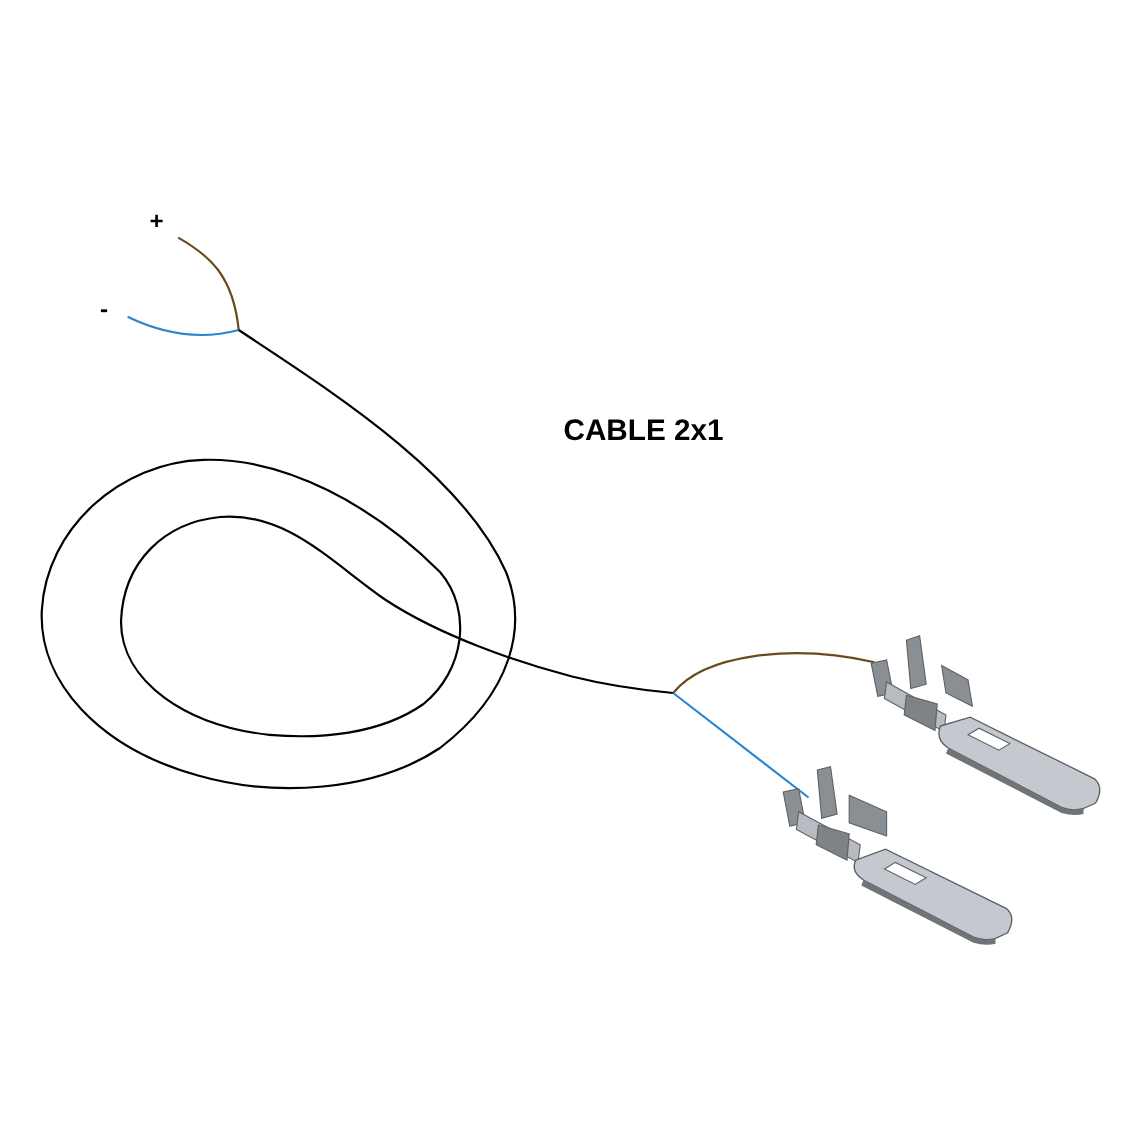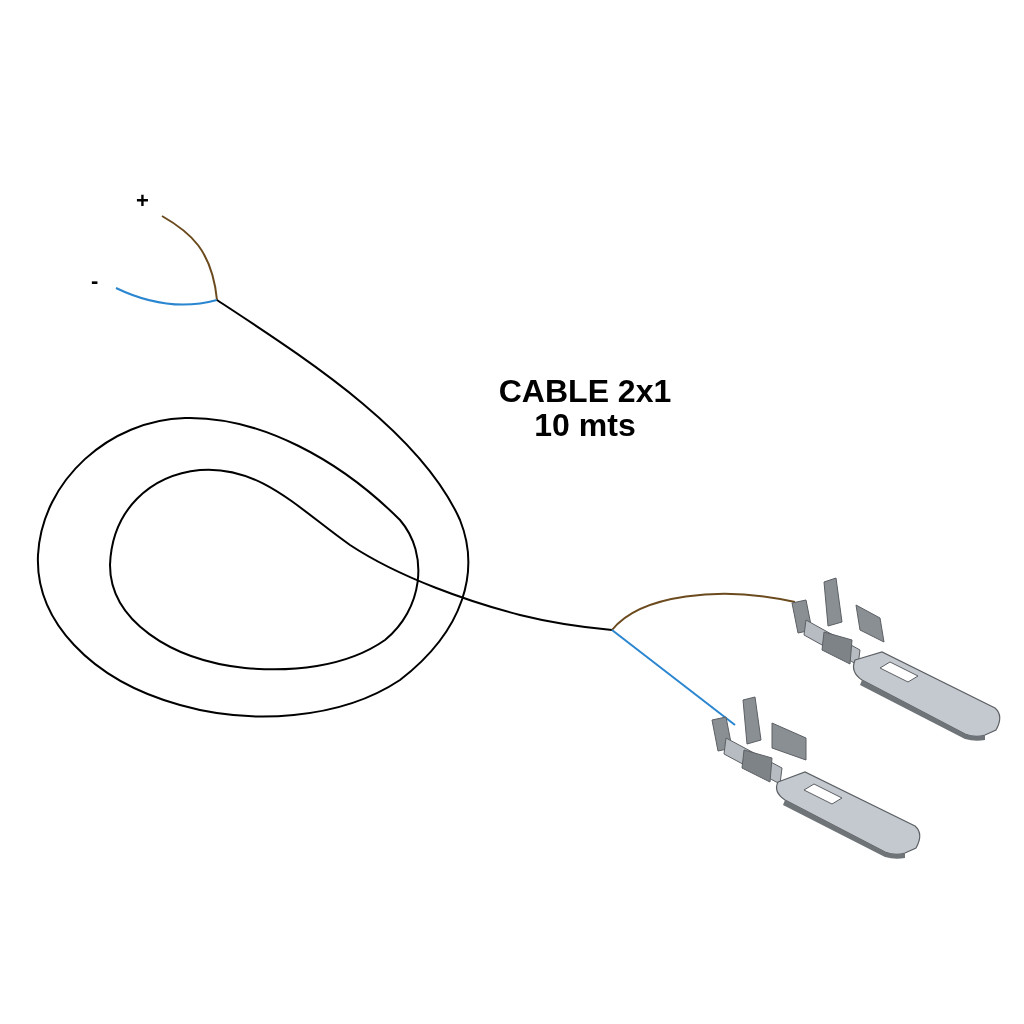--- a/index.html
+++ b/index.html
@@ -1,21 +1,21 @@
 <!DOCTYPE html>
 <html><head>
 <meta charset="utf-8">
 <style>
   html, body { margin: 0; padding: 0; background: #ffffff; }
   body { width: 1024px; height: 1024px; position: relative; overflow: hidden;
          font-family: "Liberation Sans", sans-serif; }
   svg.drawing { position: absolute; left: 0; top: 0; }
   .label { position: absolute; font-family: "Liberation Sans", sans-serif; font-weight: bold; color: #000; }
   .polarity { font-size: 22px; line-height: 22px; }
-  .title { left: 470px; top: 374px; width: 230px; text-align: center; font-size: 32px; line-height: 34px; }
+  .title { left: 470px; top: 374px; width: 230px; text-align: center; font-size: 27px; line-height: 34px; }
 </style>
 </head>
 <body>
 
 <svg class="drawing" width="1024" height="1024" viewBox="0 0 1024 1024">
 
   <path d="M162,216 C190,232 212,250 217,300" fill="none" stroke="#6b4a1e" stroke-width="2"></path>
   <path d="M116,288 C145,302 180,310 217,300" fill="none" stroke="#2a86d0" stroke-width="2"></path>
 
   <path d="M217,300
@@ -57,14 +57,13 @@
     <path d="M785,800 L885,852 Q895,856 905,853 L905,858 Q895,860 885,857 L783,805 Z" fill="#6f7478"></path>
     <polygon points="804,790 814,784 842,798 832,804" fill="#ffffff" stroke="#5c6064" stroke-width="1"></polygon>
   </g>
 </svg>
 
 <div class="label polarity" style="left:136px; top:190px;">+</div>
 <div class="label polarity" style="left:91px; top:270px;">-</div>
 
 <div class="label title">
   <div>CABLE 2x1</div>
-  <div>10 mts</div>
 </div>
 
 </body></html>

